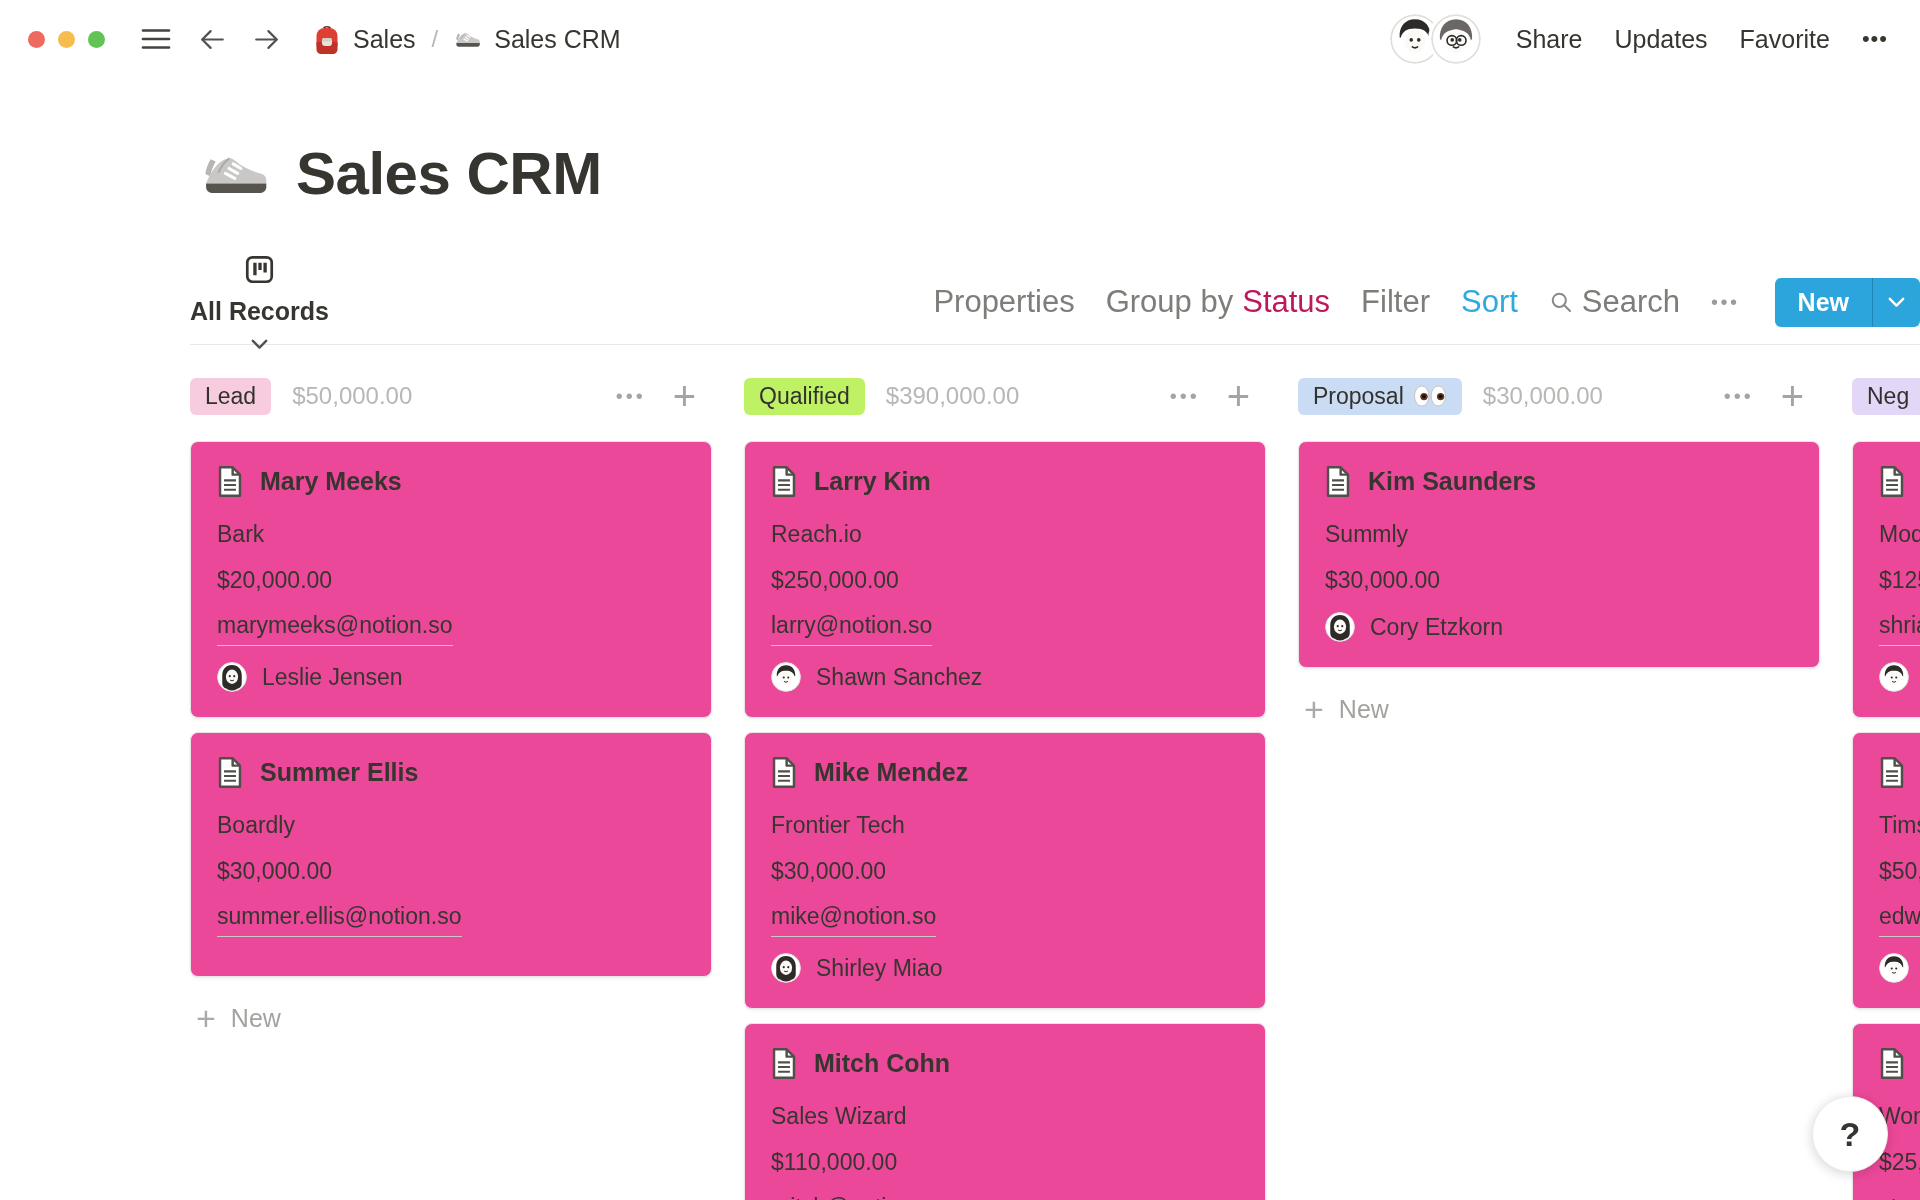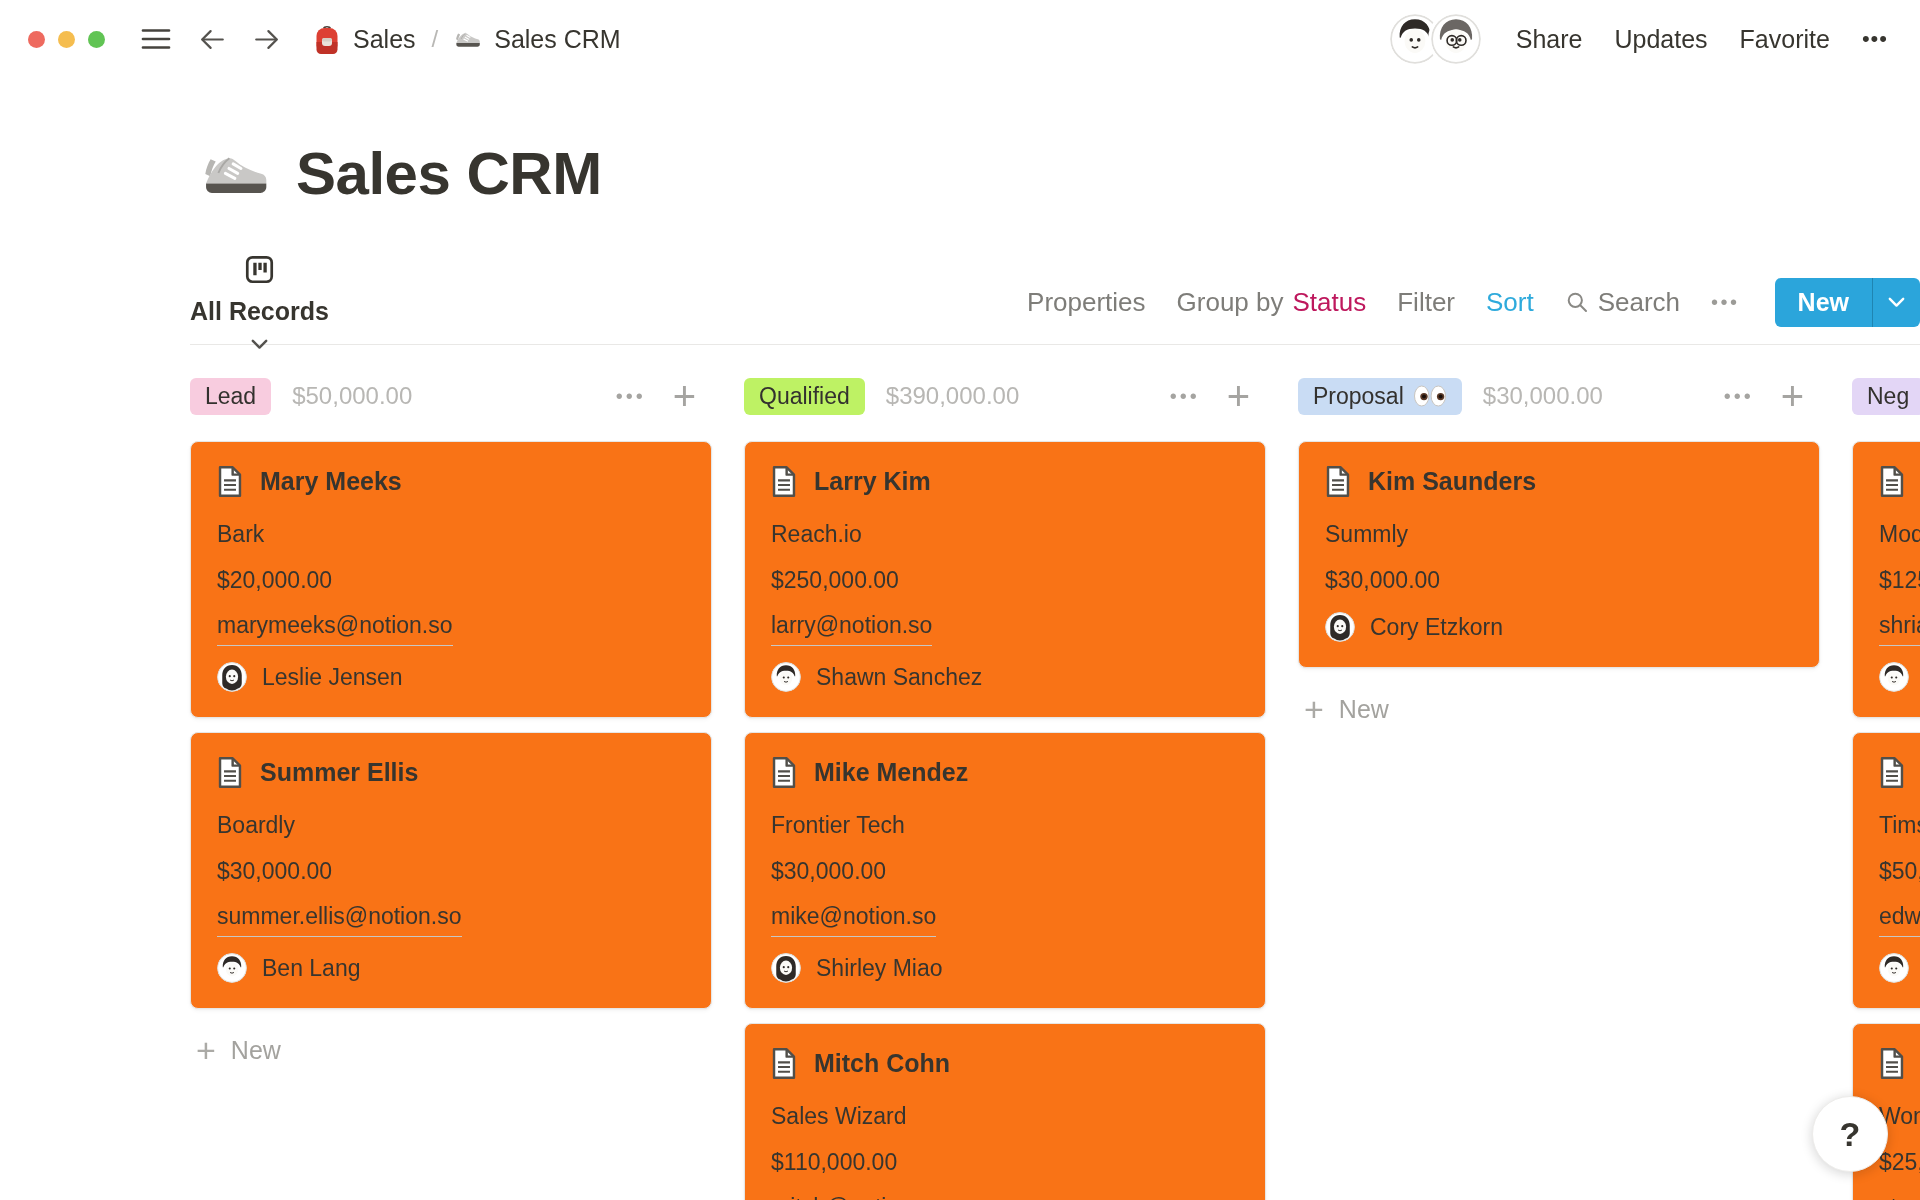--- a/index.html
+++ b/index.html
@@ -33,42 +33,42 @@
   .page-head{margin-top:42px;height:106px;display:flex;align-items:center;gap:24px;padding-left:10px;}
   .page-icon{width:72px;height:58px;}
   .page-title{font-size:60px;font-weight:700;letter-spacing:-0.5px;color:#37352F;}
 
   
   .toolbar{margin-top:48px;height:56px;display:flex;align-items:center;}
   .view-switcher{display:flex;align-items:center;gap:13px;font-size:25px;font-weight:700;color:#37352F;cursor:pointer;background:none;border:none;padding:0;flex-direction:column;}
   .board-glyph{width:29px;height:29px;color:#37352F;}
   .chev{width:17px;height:11px;color:#54524E;}
   .toolbar-right{margin-left:auto;display:flex;align-items:center;gap:31px;}
-  .tb-item{background:none;border:none;font-size:26px;color:#7E7D79;cursor:pointer;padding:0;display:flex;align-items:center;gap:9px;}
+  .tb-item{background:none;border:none;font-size:31px;color:#7E7D79;cursor:pointer;padding:0;display:flex;align-items:center;gap:9px;}
   .tb-item .strong{color:#be185d;}
   .tb-item.sort{color:#2EAADC;}
   .search-glyph{width:24px;height:24px;color:#8A8985;}
   .tb-more{color:#9C9B97;font-size:20px;letter-spacing:2.5px;}
   .new-btn{display:flex;align-items:stretch;border-radius:6px;overflow:hidden;color:#fff;margin-left:4px;cursor:pointer;}
   .new-main{padding:10px 23px;font-size:25px;font-weight:600;background:none;border:none;color:#fff;cursor:pointer;}
   .new-caret{display:flex;align-items:center;padding:0 15px;border-left:1px solid rgba(9,74,104,0.35);background:none;border-top:none;border-right:none;border-bottom:none;cursor:pointer;}
   .new-caret .chev{color:#fff;}
   .toolbar-divider{height:1px;background:#E9E8E6;margin-top:14px;}
 
   
   .board{display:flex;gap:32px;margin-top:30px;align-items:flex-start;}
   .column{width:522px;flex:0 0 522px;}
   .col-header{display:flex;align-items:center;height:42px;}
   .badge{display:inline-flex;align-items:center;padding:5px 15px;border-radius:6px;font-size:23px;color:#33312E;white-space:nowrap;cursor:default;}
   .col-sum{margin-left:21px;color:#B8B7B4;font-size:24px;}
   .col-actions{margin-left:auto;display:flex;align-items:center;gap:27px;margin-right:16px;}
   .col-menu{font-size:20px;letter-spacing:3px;color:#A5A4A1;background:none;border:none;cursor:pointer;padding:0;}
   .col-add{font-size:40px;font-weight:100;color:#A5A4A1;background:none;border:none;cursor:pointer;line-height:0.8;padding:0;}
   .eyes{width:34px;height:22px;margin-left:9px;display:inline-flex;}
-  .card{background:#f97316;border:1px solid #E7E6E4;border-radius:8px;
+  .card{background:#ec4899;border:1px solid #E7E6E4;border-radius:8px;
         box-shadow:0 1px 2px rgba(15,15,15,0.04),0 2px 4px rgba(15,15,15,0.04);
         padding:24px 26px;margin-top:14px;cursor:pointer;}
   .col-cards .card:first-child{margin-top:24px;}
   .card-title-row{display:flex;align-items:center;gap:17px;margin-bottom:22px;}
   .doc-icon{width:26px;height:31px;flex:0 0 26px;}
   .card-title{font-size:25px;font-weight:700;color:#37352F;white-space:nowrap;}
   .card-line{font-size:23px;line-height:30px;margin-bottom:16px;white-space:nowrap;}
   .card-email-row{margin-bottom:15px;}
   .card-email{display:inline-block;font-size:23px;line-height:29px;border-bottom:1.5px solid #C8C7C4;padding-bottom:5px;cursor:pointer;white-space:nowrap;}
   .card-owner{display:flex;align-items:center;gap:15px;height:32px;}
@@ -277,31 +277,20 @@
                   <path d="M5.6 13h10.8M5.6 17.2h10.8M5.6 21.4h10.8" stroke="#514F4A" stroke-width="1.9"></path>
                 </svg>
               </span>
       <span class="card-title">Summer Ellis</span>
     </div>
     <div class="card-line card-company">Boardly</div>
     <div class="card-line card-amount">$30,000.00</div>
     <div class="card-email-row">
       <span class="card-email">summer.ellis@notion.so</span>
     </div>
-    <div class="card-owner">
-      <span class="avatar"><svg viewBox="0 0 28 28">
-                  <circle cx="14" cy="14" r="13.4" fill="#fff" stroke="#E0DFDC" stroke-width="1"></circle>
-                  <path d="M5.4 13.2c-.4-6 3-10.2 8.6-10.2s9 4.2 8.6 10.2l-.6.1c-.9-3.4-3.4-5.2-8-5.2s-7.1 1.8-8 5.2z" fill="#2E2A27"></path>
-                  <ellipse cx="14" cy="15.2" rx="5.8" ry="6.6" fill="#FBFAF7"></ellipse>
-                  <circle cx="11.9" cy="14.5" r="1" fill="#2E2A27"></circle>
-                  <circle cx="16.1" cy="14.5" r="1" fill="#2E2A27"></circle>
-                  <path d="M12.5 18.4q1.5 1.1 3 0" stroke="#2E2A27" stroke-width=".9" fill="none" stroke-linecap="round"></path>
-                </svg></span>
-      <span class="owner-name">Ben Lang</span>
-    </div>
   </div>
 </div>
   <div class="col-new">
           <span class="col-new-plus">+</span>
           <span class="col-new-label">New</span>
         </div>
       </div>
 
   <div class="column">
     <div class="col-header">

